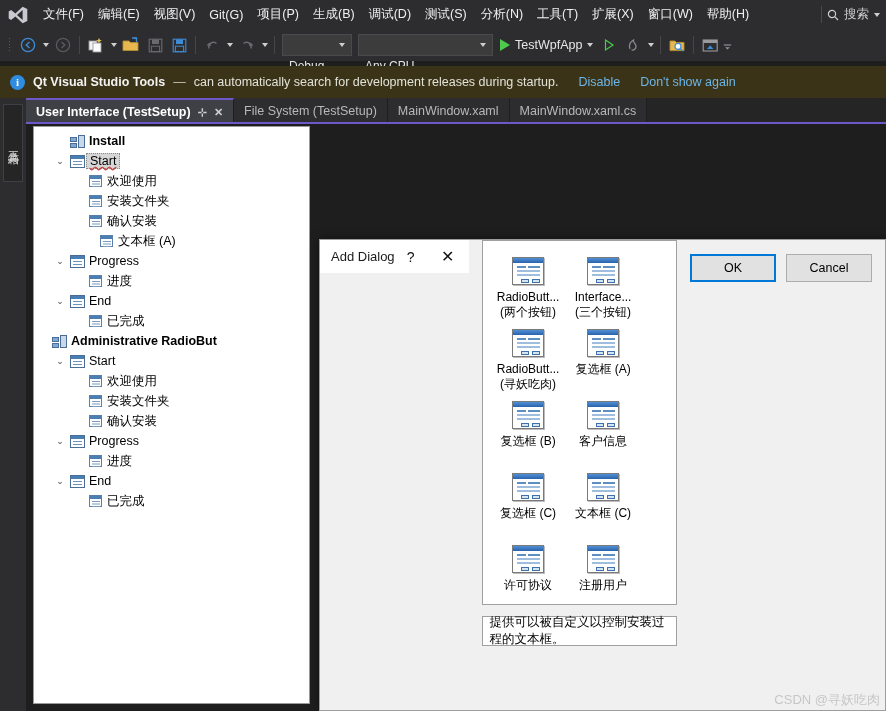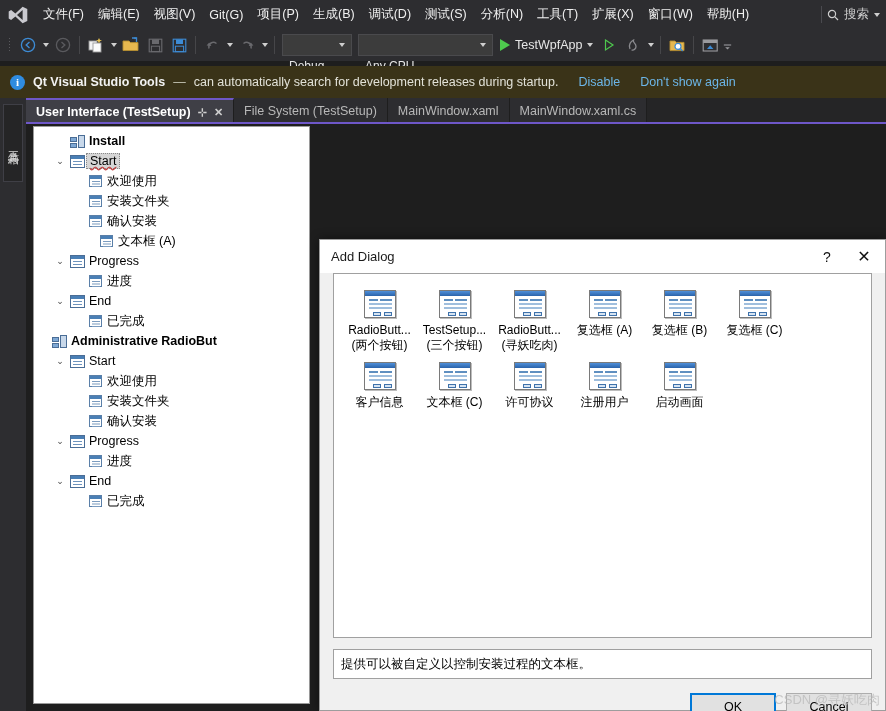--- a/index.html
+++ b/index.html
@@ -221,21 +221,21 @@
   .ic-dlg:before { content:""; position:absolute; left:0; top:0; right:0; height:2.5px; background:#4a7fb5; }
   .ic-dlg:after { content:""; position:absolute; left:2px; top:4.5px; width:8px; height:1px; background:#7b9cc0; box-shadow: 0 2.5px 0 #7b9cc0, 0 5px 0 #7b9cc0; }
 
   
   .dlg {
     position: absolute; left: 319px; top: 239px;
     width: 567px; height: 472px;
     background: #f0f0f0;
     border: 1px solid #9d9d9d;
     box-shadow: 0 0 10px rgba(0,0,0,0.45);
-    display: flex; flex-direction: column;
+    display: flex; 
   }
   .dlg-title {
     height: 33px; background: #ffffff;
     display: flex; align-items: center;
     padding-left: 11px;
     flex: 0 0 auto;
   }
   .dlg-title-text { font-size: 13px; color: #1a1a1a; }
   .dlg-title-spacer { flex: 1; }
   .dlg-help {
@@ -712,21 +712,21 @@
             <div class="icon-art">
               <i class="bar"></i>
               <i class="ln1"></i>
               <i class="ln2"></i>
               <i class="ln3"></i>
               <i class="ln4"></i>
               <i class="btn1"></i>
               <i class="btn2"></i>
             </div>
             <div class="icon-label">
-              <div>TestSetup...</div>
+              <div>Interface...</div>
               <div>(三个按钮)</div>
             </div>
           </div>
           <div class="icon-cell">
             <div class="icon-art">
               <i class="bar"></i>
               <i class="ln1"></i>
               <i class="ln2"></i>
               <i class="ln3"></i>
               <i class="ln4"></i>
@@ -770,35 +770,35 @@
             <div class="icon-art">
               <i class="bar"></i>
               <i class="ln1"></i>
               <i class="ln2"></i>
               <i class="ln3"></i>
               <i class="ln4"></i>
               <i class="btn1"></i>
               <i class="btn2"></i>
             </div>
             <div class="icon-label">
+              <div>客户信息</div>
+            </div>
+          </div>
+          <div class="icon-cell">
+            <div class="icon-art">
+              <i class="bar"></i>
+              <i class="ln1"></i>
+              <i class="ln2"></i>
+              <i class="ln3"></i>
+              <i class="ln4"></i>
+              <i class="btn1"></i>
+              <i class="btn2"></i>
+            </div>
+            <div class="icon-label">
               <div>复选框 (C)</div>
-            </div>
-          </div>
-          <div class="icon-cell">
-            <div class="icon-art">
-              <i class="bar"></i>
-              <i class="ln1"></i>
-              <i class="ln2"></i>
-              <i class="ln3"></i>
-              <i class="ln4"></i>
-              <i class="btn1"></i>
-              <i class="btn2"></i>
-            </div>
-            <div class="icon-label">
-              <div>客户信息</div>
             </div>
           </div>
           <div class="icon-cell">
             <div class="icon-art">
               <i class="bar"></i>
               <i class="ln1"></i>
               <i class="ln2"></i>
               <i class="ln3"></i>
               <i class="ln4"></i>
               <i class="btn1"></i>

